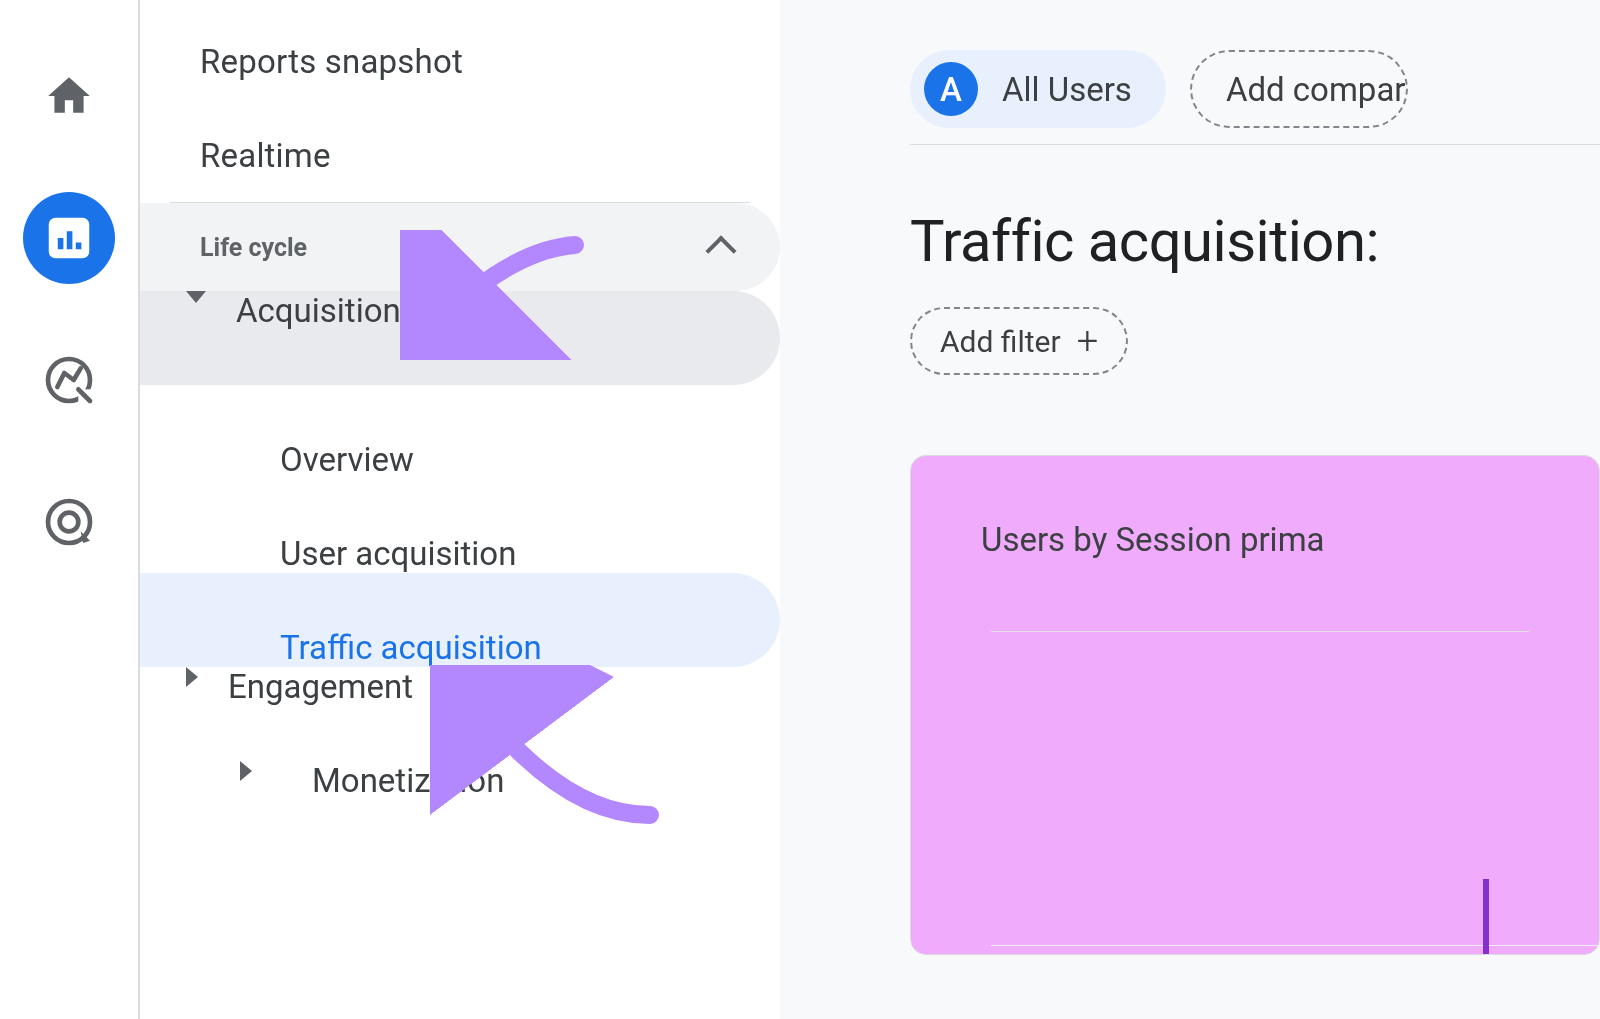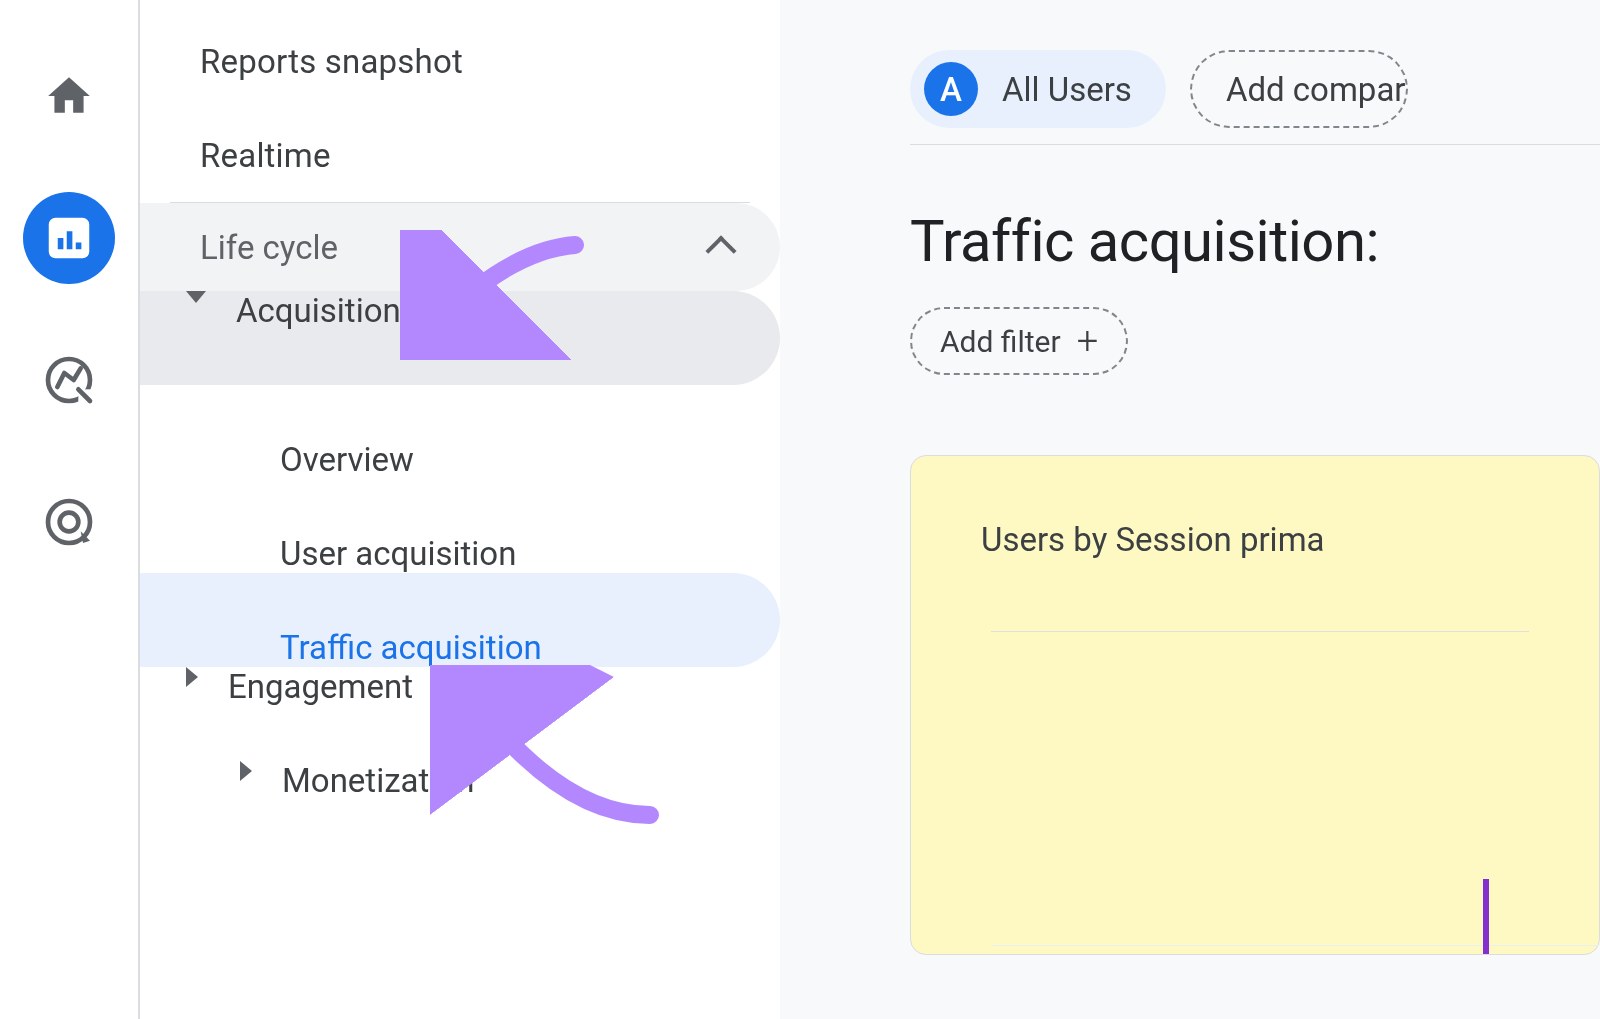--- a/index.html
+++ b/index.html
@@ -63,24 +63,25 @@
       height: 1px;
       background: #dadce0;
       margin: 0 30px 0 30px;
     }
     .nav-section-header {
       display: flex;
       align-items: center;
       justify-content: space-between;
       padding: 0 48px 0 60px;
       height: 88px;
-      font-size: 33px;
+      font-size: 25px;
       color: #5f6368;
       border-radius: 0 60px 60px 0;
       cursor: pointer;
+      font-weight: bold;
     }
     .nav-section-header.highlighted {
       background: #f1f3f4;
     }
     .nav-sub {
       display: flex;
       padding-left: 100px;
       height: 94px;
       font-size: 33px;
       color: #3c4043;
@@ -199,21 +200,21 @@
       font-size: 30px;
       gap: 16px;
     }
     .plus {
       font-size: 38px;
       line-height: 1;
       font-weight: 300;
     }
     .card {
       margin-top: 80px;
-      background: #fef9c3;
+      background: #f0abfc;
       border: 1px solid #dadce0;
       border-radius: 16px;
       padding: 64px 70px 0 70px;
       min-height: 500px;
       position: relative;
     }
     .card-title {
       font-size: 33px;
       color: #3c4043;
       white-space: nowrap;
@@ -300,21 +301,21 @@
   <div class="nav-sub-child">
     <span>User acquisition</span>
   </div>
   <div class="nav-sub-child active">
     <span>Traffic acquisition</span>
   </div>
   <div class="nav-sub" style="padding-left:46px;">
     <span class="caret caret-right"></span>
     <span>Engagement</span>
   </div>
-  <div class="nav-sub" style="">
+  <div class="nav-sub" style="gap:30px;">
     <span class="caret caret-right"></span>
     <span>Monetization</span>
   </div>
 </div>
 
 <div class="content">
   <div class="chips-row">
     <div class="chip primary">
       <span class="badge">A</span>
       <span>All Users</span>

